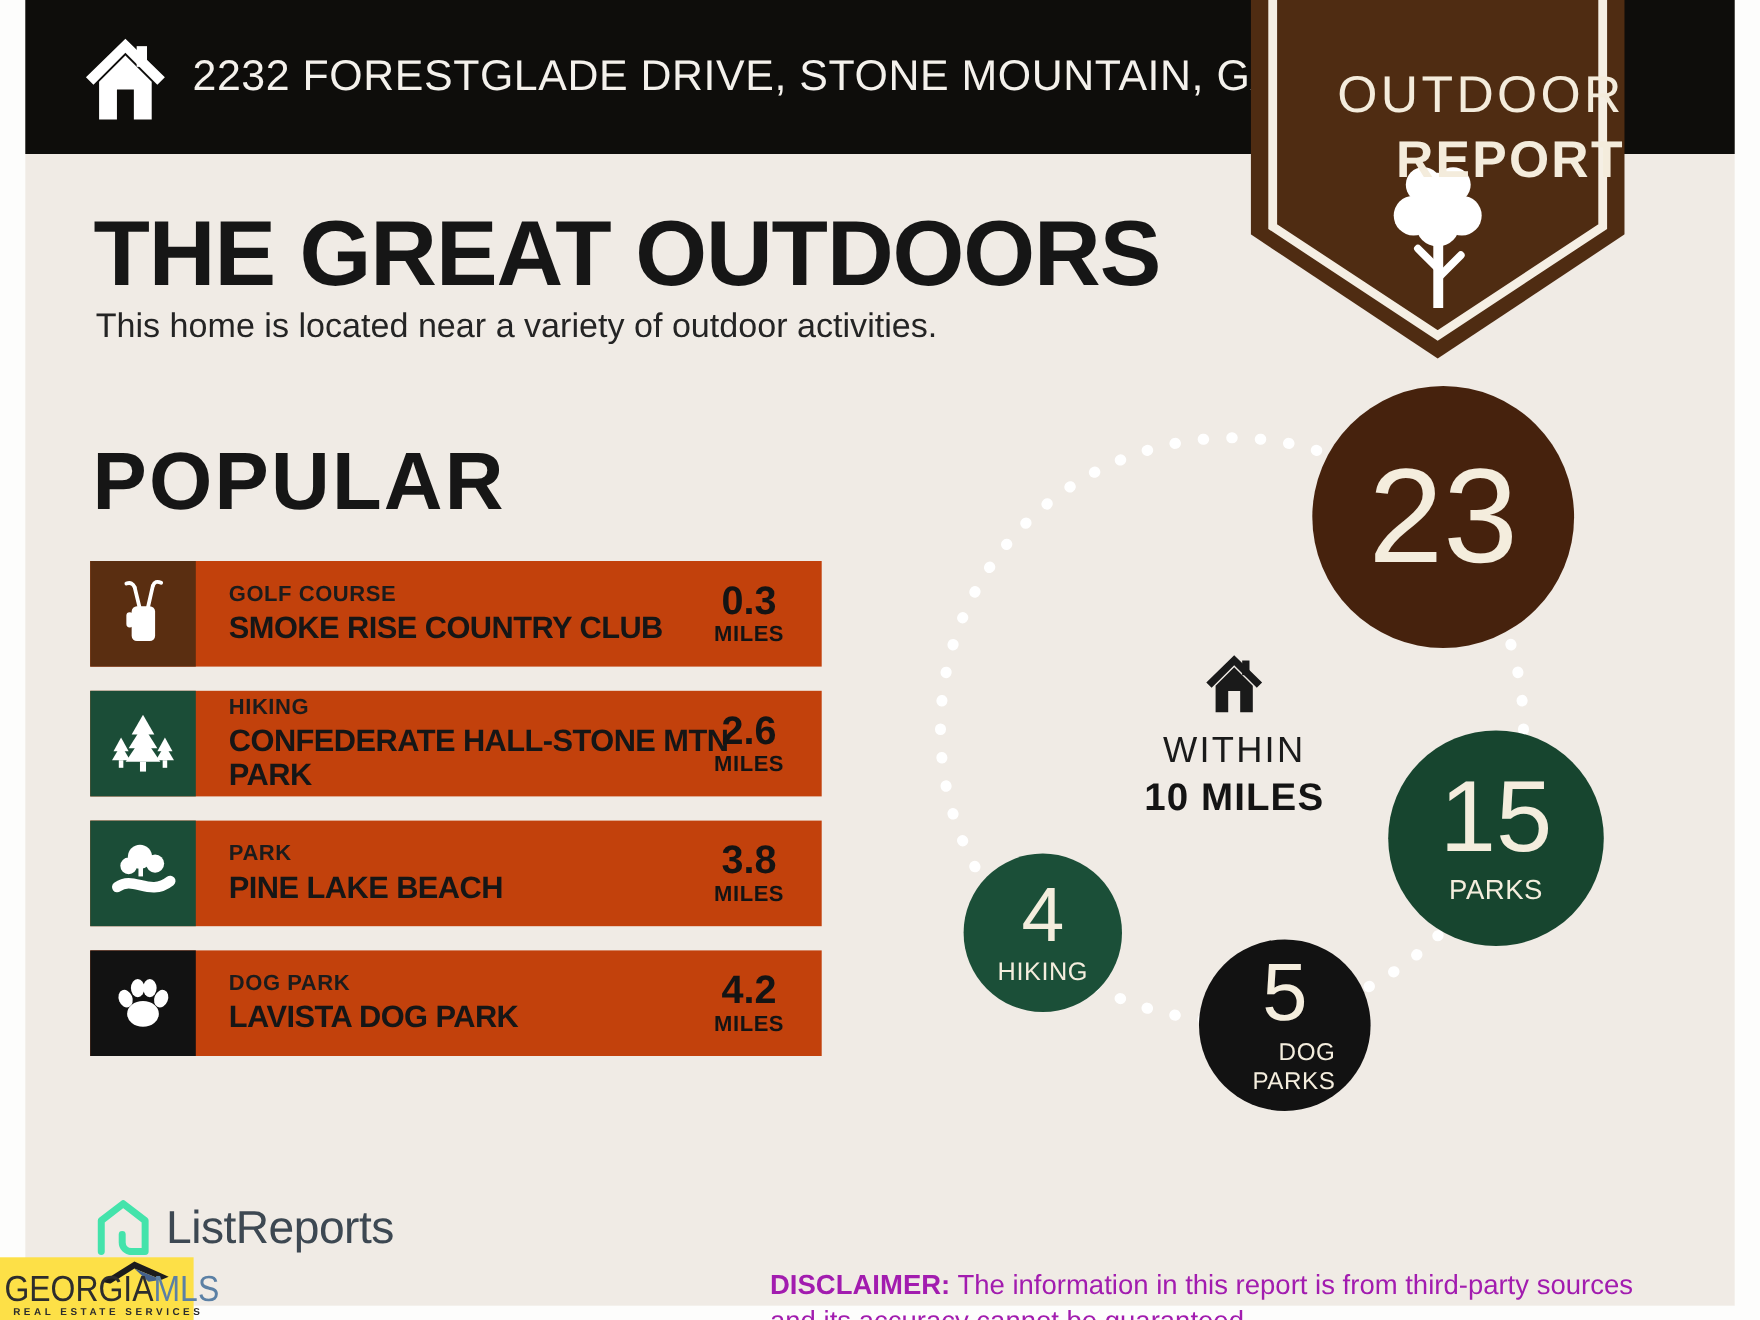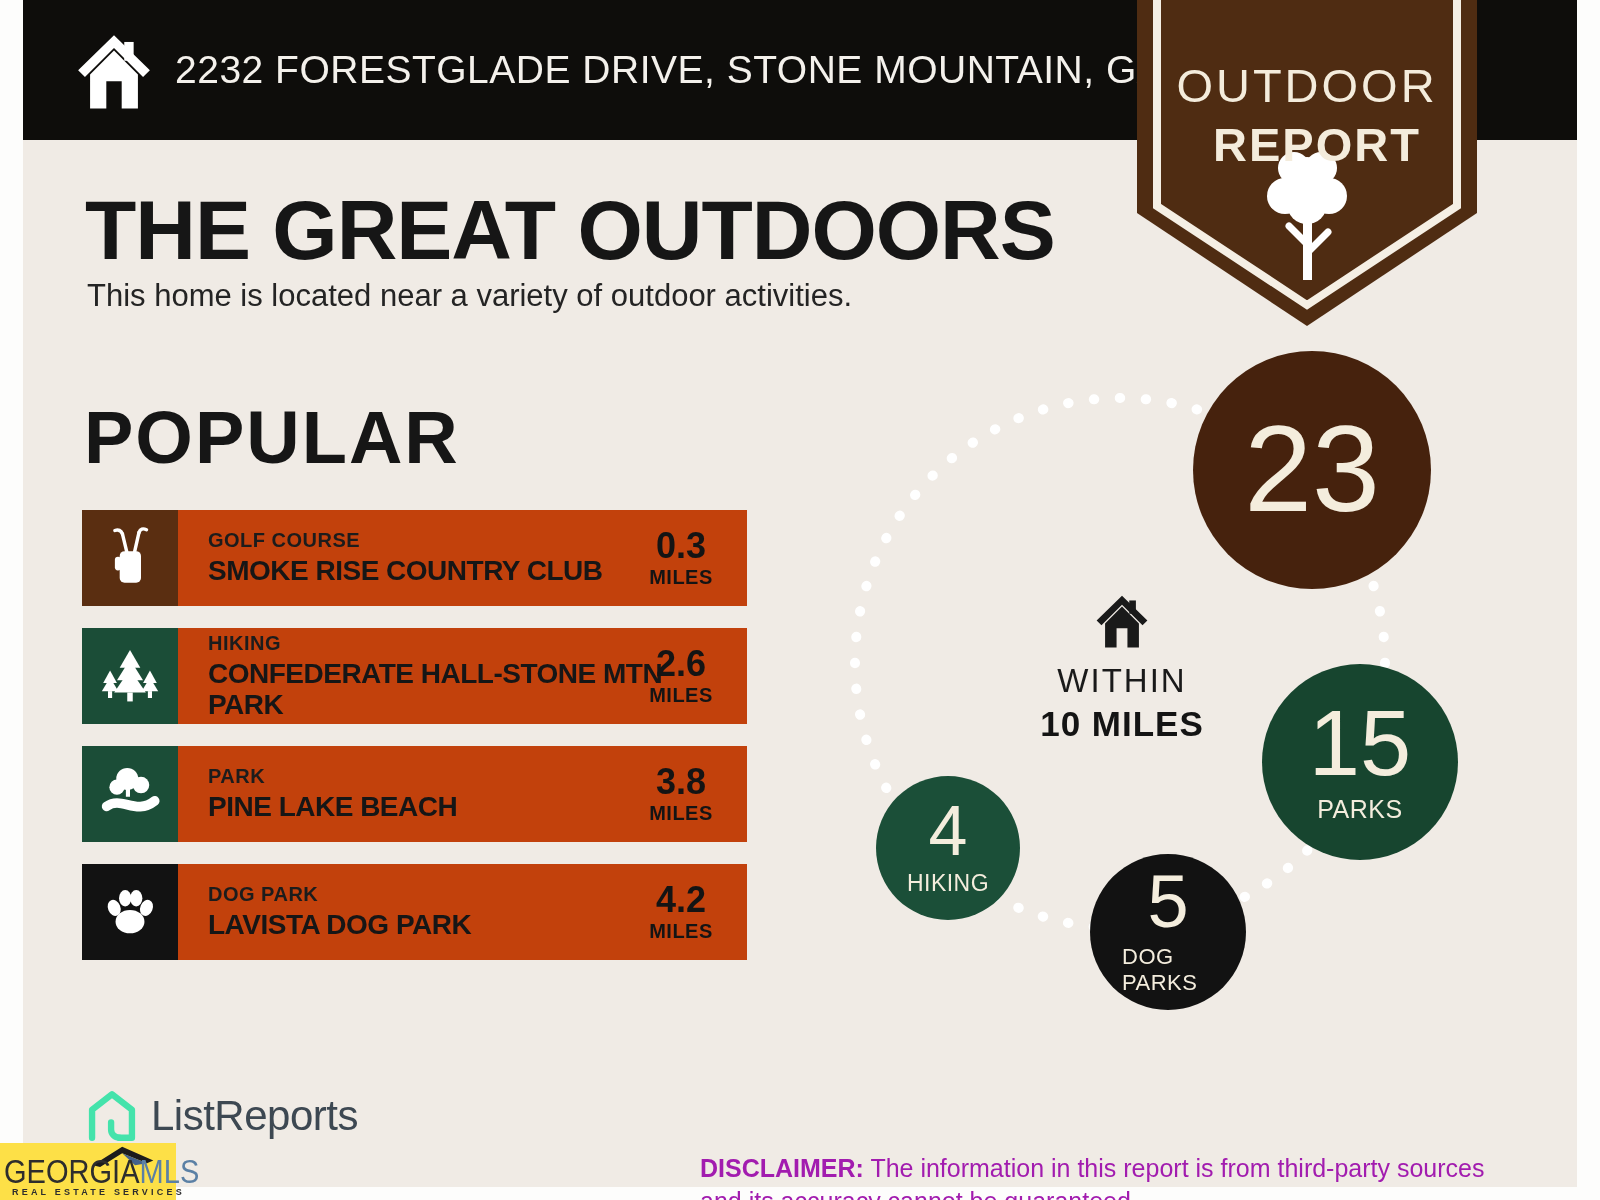--- a/index.html
+++ b/index.html
@@ -7,21 +7,21 @@
   .page{position:relative;width:1600px;height:1200px;background:#fdfdfc;overflow:hidden;}
   .content{position:absolute;left:23px;top:0;width:1554px;height:1187px;background:#f0ebe5;}
   
   .topbar{position:absolute;left:23px;top:0;width:1554px;height:140px;background:#0e0d0b;z-index:2;}
   .topbar .home{position:absolute;left:50px;top:30px;width:82px;height:82px;}
   .address{position:absolute;left:152px;top:0;height:140px;display:flex;align-items:center;
            color:#f4f1ec;font-size:39px;letter-spacing:.5px;white-space:nowrap;}
   
   .banner{position:absolute;left:1137px;top:0;width:340px;height:330px;z-index:3;}
   .banner svg{position:absolute;left:0;top:0;}
-  .banner-text{position:absolute;left:0;top:58px;width:340px;text-align:center;color:#f4ecdc;}
+  .banner-text{position:absolute;left:0;top:58px;width:340px;text-align:right;color:#f4ecdc;}
   .banner-line1{font-size:47px;font-weight:400;letter-spacing:3px;}
   .banner-line2{font-size:47px;font-weight:700;letter-spacing:2px;margin-top:4px;padding-left:20px;}
   
   .big-title{position:absolute;left:85px;top:182px;font-size:84px;font-weight:700;color:#161616;
              letter-spacing:-1px;z-index:4;}
   .subtitle{position:absolute;left:87px;top:278px;font-size:31px;color:#242424;z-index:4;}
   .popular-heading{position:absolute;left:84px;top:395px;font-size:74px;font-weight:700;color:#161616;
              letter-spacing:2px;z-index:4;}
   
   .rows{position:absolute;left:82px;top:510px;width:665px;z-index:4;}
@@ -34,21 +34,21 @@
   .row-text{display:flex;flex-direction:column;justify-content:center;margin-left:30px;width:480px;}
   .row-category{font-size:20px;font-weight:700;color:#1c1c1c;letter-spacing:.5px;}
   .row-name{font-size:28px;font-weight:700;color:#161616;letter-spacing:-.5px;line-height:1.12;margin-top:3px;}
   .row-dist{position:absolute;right:12px;top:0;height:96px;width:108px;display:flex;flex-direction:column;
             align-items:center;justify-content:center;}
   .dist-num{font-size:36px;font-weight:700;color:#141414;line-height:1;}
   .dist-unit{font-size:20px;font-weight:700;color:#141414;margin-top:2px;letter-spacing:.5px;}
   
   .dotring{position:absolute;left:830px;top:373px;z-index:3;}
   .stat{position:absolute;border-radius:50%;display:flex;flex-direction:column;align-items:center;
-        justify-content:center;color:#f4eddd;text-align:left;z-index:4;}
+        justify-content:center;color:#f4eddd;text-align:right;z-index:4;}
   .stat-value{font-weight:400;line-height:.95;}
   .stat-label{font-weight:400;line-height:1.2;letter-spacing:.5px;margin-top:6px;}
   .stat--golf{left:1193px;top:351px;width:238px;height:238px;background:#46220d;}
   .stat--golf .stat-value{font-size:122px;}
   .stat--golf .stat-label{font-size:24px;width:160px;}
   .stat--parks{left:1262px;top:664px;width:196px;height:196px;background:#17452f;}
   .stat--parks .stat-value{font-size:92px;}
   .stat--parks .stat-label{font-size:25px;}
   .stat--hiking{left:876px;top:776px;width:144px;height:144px;background:#1b4f38;}
   .stat--hiking .stat-value{font-size:70px;}

